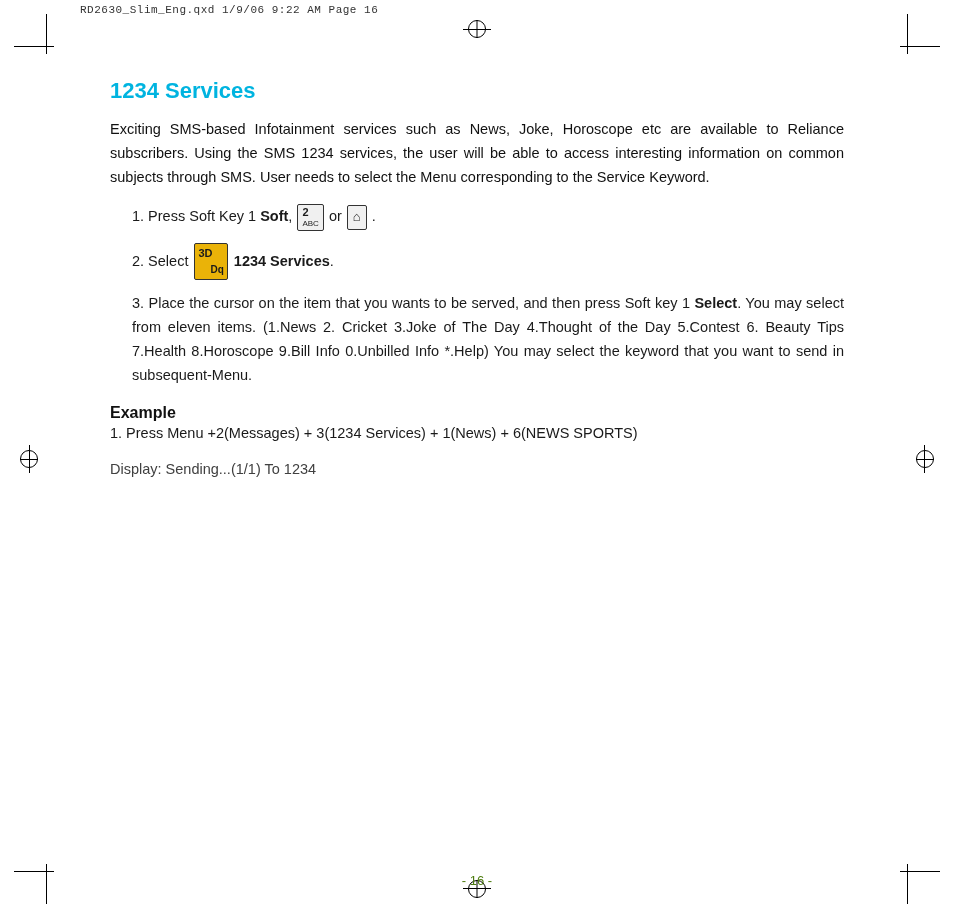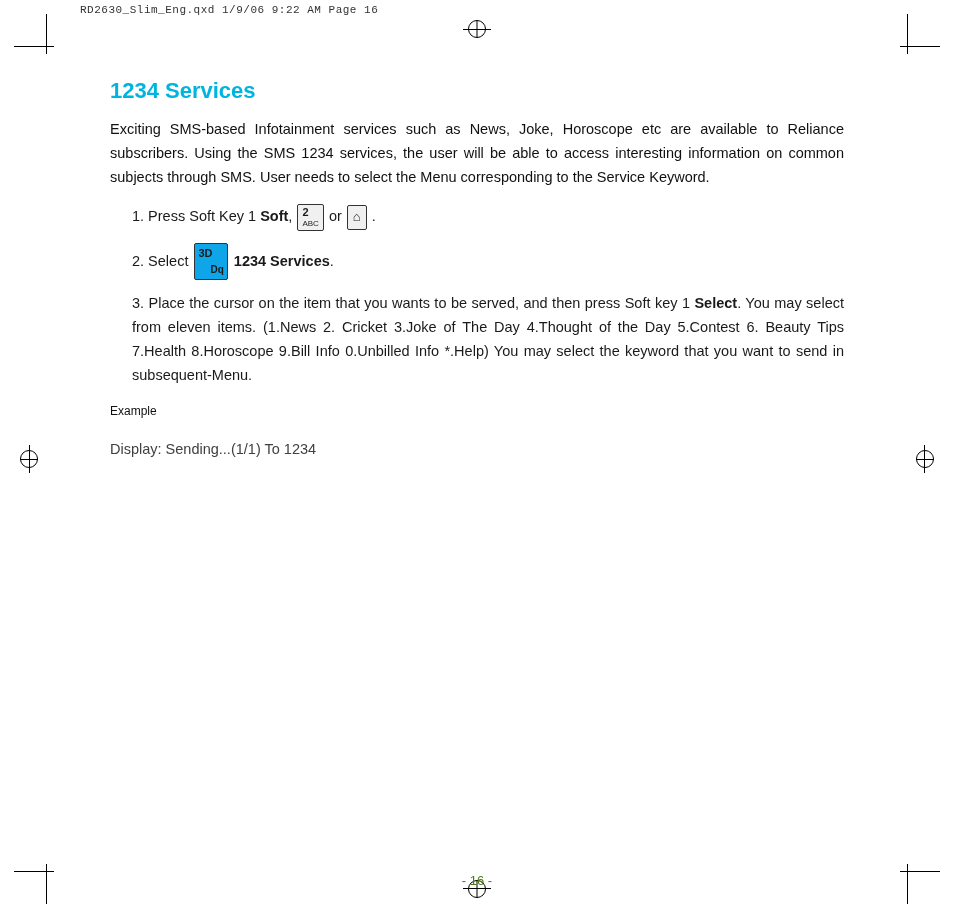--- a/index.html
+++ b/index.html
@@ -247,44 +247,44 @@
       border-radius: 2px;
       vertical-align: middle;
       margin: 0 1px;
     }
 
     .service-icon {
       display: inline-block;
       border: 1px solid #333;
       padding: 1px 4px;
       font-size: 11px;
-      background: #0ea5e9;
+      background: #eab308;
       border-radius: 2px;
       vertical-align: middle;
       margin: 0 2px;
       font-weight: bold;
     }
 
     .step3-content {
       display: flex;
       align-items: flex-start;
       margin-bottom: 16px;
     }
 
     .step3-text {
       flex: 1;
       text-align: justify;
       font-size: 14.5px;
       line-height: 1.65;
     }
 
     .example-heading {
-      font-size: 12px;
-      font-weight: normal;
-      margin-bottom: 20px;
+      font-size: 16px;
+      font-weight: bold;
+      margin-bottom: 0;
       color: #111;
     }
 
     .example-text {
       font-size: 14.5px;
       line-height: 1.65;
       text-align: justify;
       margin-bottom: 14px;
       color: #111;
     }
@@ -367,18 +367,21 @@
   <div class="step3-content">
     <span class="step-number"></span>
     <span class="step3-text">
       <span>3. Place the cursor on the item that you wants to be served, and then press Soft key 1 </span><span class="bold">Select</span><span>. You may select from eleven items. (1.News 2. Cricket 3.Joke of The Day 4.Thought of the Day 5.Contest 6. Beauty Tips  7.Health  8.Horoscope  9.Bill Info  0.Unbilled  Info  *.Help) You may select the keyword that you want to send in subsequent-Menu.</span>
     </span>
   </div>
 
   <div class="example-heading">Example</div>
 
 
+  <div class="example-step">
+    <span class="step-content">1. Press Menu +2(Messages) + 3(1234 Services) + 1(News) + 6(NEWS SPORTS)</span>
+  </div>
 
   <div class="display-text">Display: Sending...(1/1) To 1234</div>
 
 </div>
 
 <div class="page-number">- 16 -</div>
 
 </body></html>

